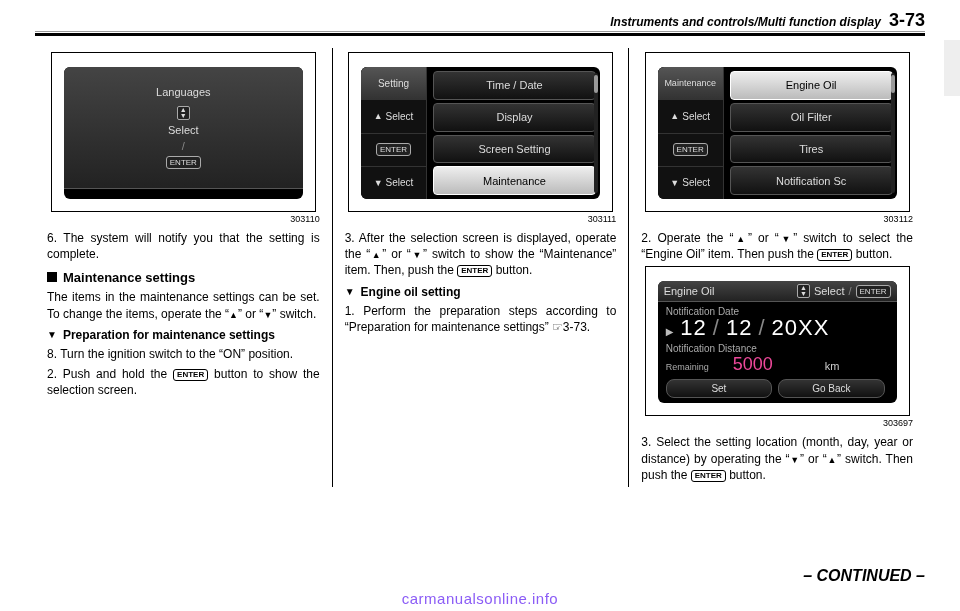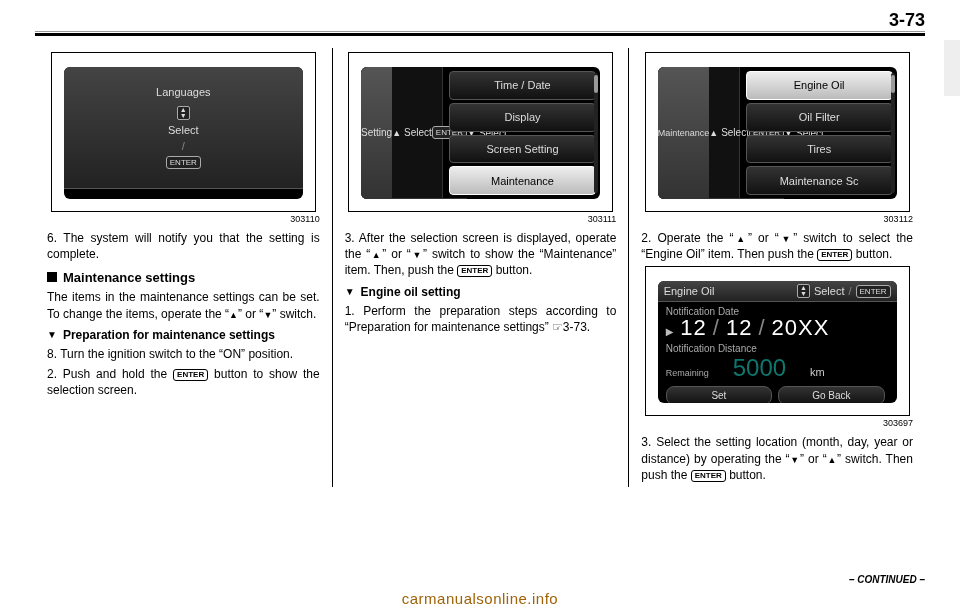--- a/index.html
+++ b/index.html
@@ -122,21 +122,21 @@
   }
   .fr-complete{
     background:#222;
     margin-top:18px;
     padding:14px 0;
     font-size:14px;
     border-top:1px solid #333;
   }
   
   .twopane { display:flex; height:100%;}
-  .left-pane { width: 82px; background:#111; border-right:1px solid #333; display:flex; flex-direction:row;}
+  .left-pane { width: 66px; background:#111; border-right:1px solid #333; display:flex; flex-direction:column;}
   .lp-item {
     flex:1;
     display:flex;
     align-items:center;
     justify-content:center;
     font-size:10px;
     border-bottom:1px solid #333;
     gap:3px;
   }
   .lp-item:last-child{border-bottom:none;}
@@ -179,22 +179,22 @@
   .oil-body{padding:4px 12px 4px 8px;}
   .pointer{font-size:10px;color:#bbb;}
   .notif-label{font-size:10px;color:#aaa;}
   .date-big{
     font-size:22px; letter-spacing:1px; color:#fff;
     display:flex; gap:6px; align-items:baseline;
     margin:-2px 0 2px 0;
   }
   .date-big .sep{color:#888;}
   .dist-row{display:flex;align-items:baseline;gap:24px;}
-  .dist-val{font-size:24px;color:#0f766e;}
-  .dist-unit{font-size:11px;color:#ccc;}
+  .dist-val{font-size:18px;color:#ec4899;}
+  .dist-unit{font-size:11px;color:#ccc;margin-left:28px;}
   .btn-row{display:flex;gap:6px;margin-top:4px;}
   .soft-btn{
     flex:1;
     background:linear-gradient(#333,#111);
     border:1px solid #555;
     border-radius:8px;
     text-align:center;
     font-size:10px;
     padding:3px 0;
   }
@@ -214,45 +214,46 @@
     display:inline-block;border:1px solid #000;border-radius:3px;
     font-size:8px;padding:0 3px;line-height:10px;vertical-align:middle;
     background:#fff;font-weight:bold;
   }
   .footer{
     position:absolute;
     right:35px;
     bottom:26px;
     font-style:italic;
     font-weight:bold;
-    font-size:10px;
+    font-size:16px;
   }
   .watermark{
     position:absolute;
     left:0;right:0;bottom:4px;
     text-align:center;
     font-size:15px;
-    color:#a16207;
+    color:#8b5cf6;
     letter-spacing:0.5px;
   }
   .tab-edge{
     position:absolute;
     right:0; top:40px;
     width:16px;height:56px;
     background:#eee;
   }
 </style>
 </head>
 <body>
 
 <div class="tab-edge"></div>
 
 <div class="page">
 
   <div class="header">
+    <span class="header-path">Instruments and controls/Multi function display</span>
     <span class="header-page">3-73</span>
   </div>
   <div class="rule"></div>
 
   <div class="cols">
 
     <div class="col">
       <div class="fig">
         <div class="screen">
           <div class="scr-title">
@@ -350,21 +351,21 @@
                 </div>
               <div class="lp-item">
                   <span class="tri">▼</span>
                   <span>Select</span>
                 </div>
             </div>
             <div class="right-pane">
               <div class="menu-row sel">Engine Oil</div>
               <div class="menu-row">Oil Filter</div>
               <div class="menu-row">Tires</div>
-              <div class="menu-row">Maintenance Sc</div>
+              <div class="menu-row">Notification Sc</div>
               <div class="scrollbar"></div>
             </div>
           </div>
         </div>
       </div>
       <div class="figlabel">303112</div>
 
       <p>
         <span>2. Operate the “</span><span class="inline-tri">▲</span><span>” or “</span><span class="inline-tri">▼</span><span>” switch to select the “Engine Oil” item. Then push the </span><span class="inline-enter">ENTER</span><span> button.</span>
       </p>

